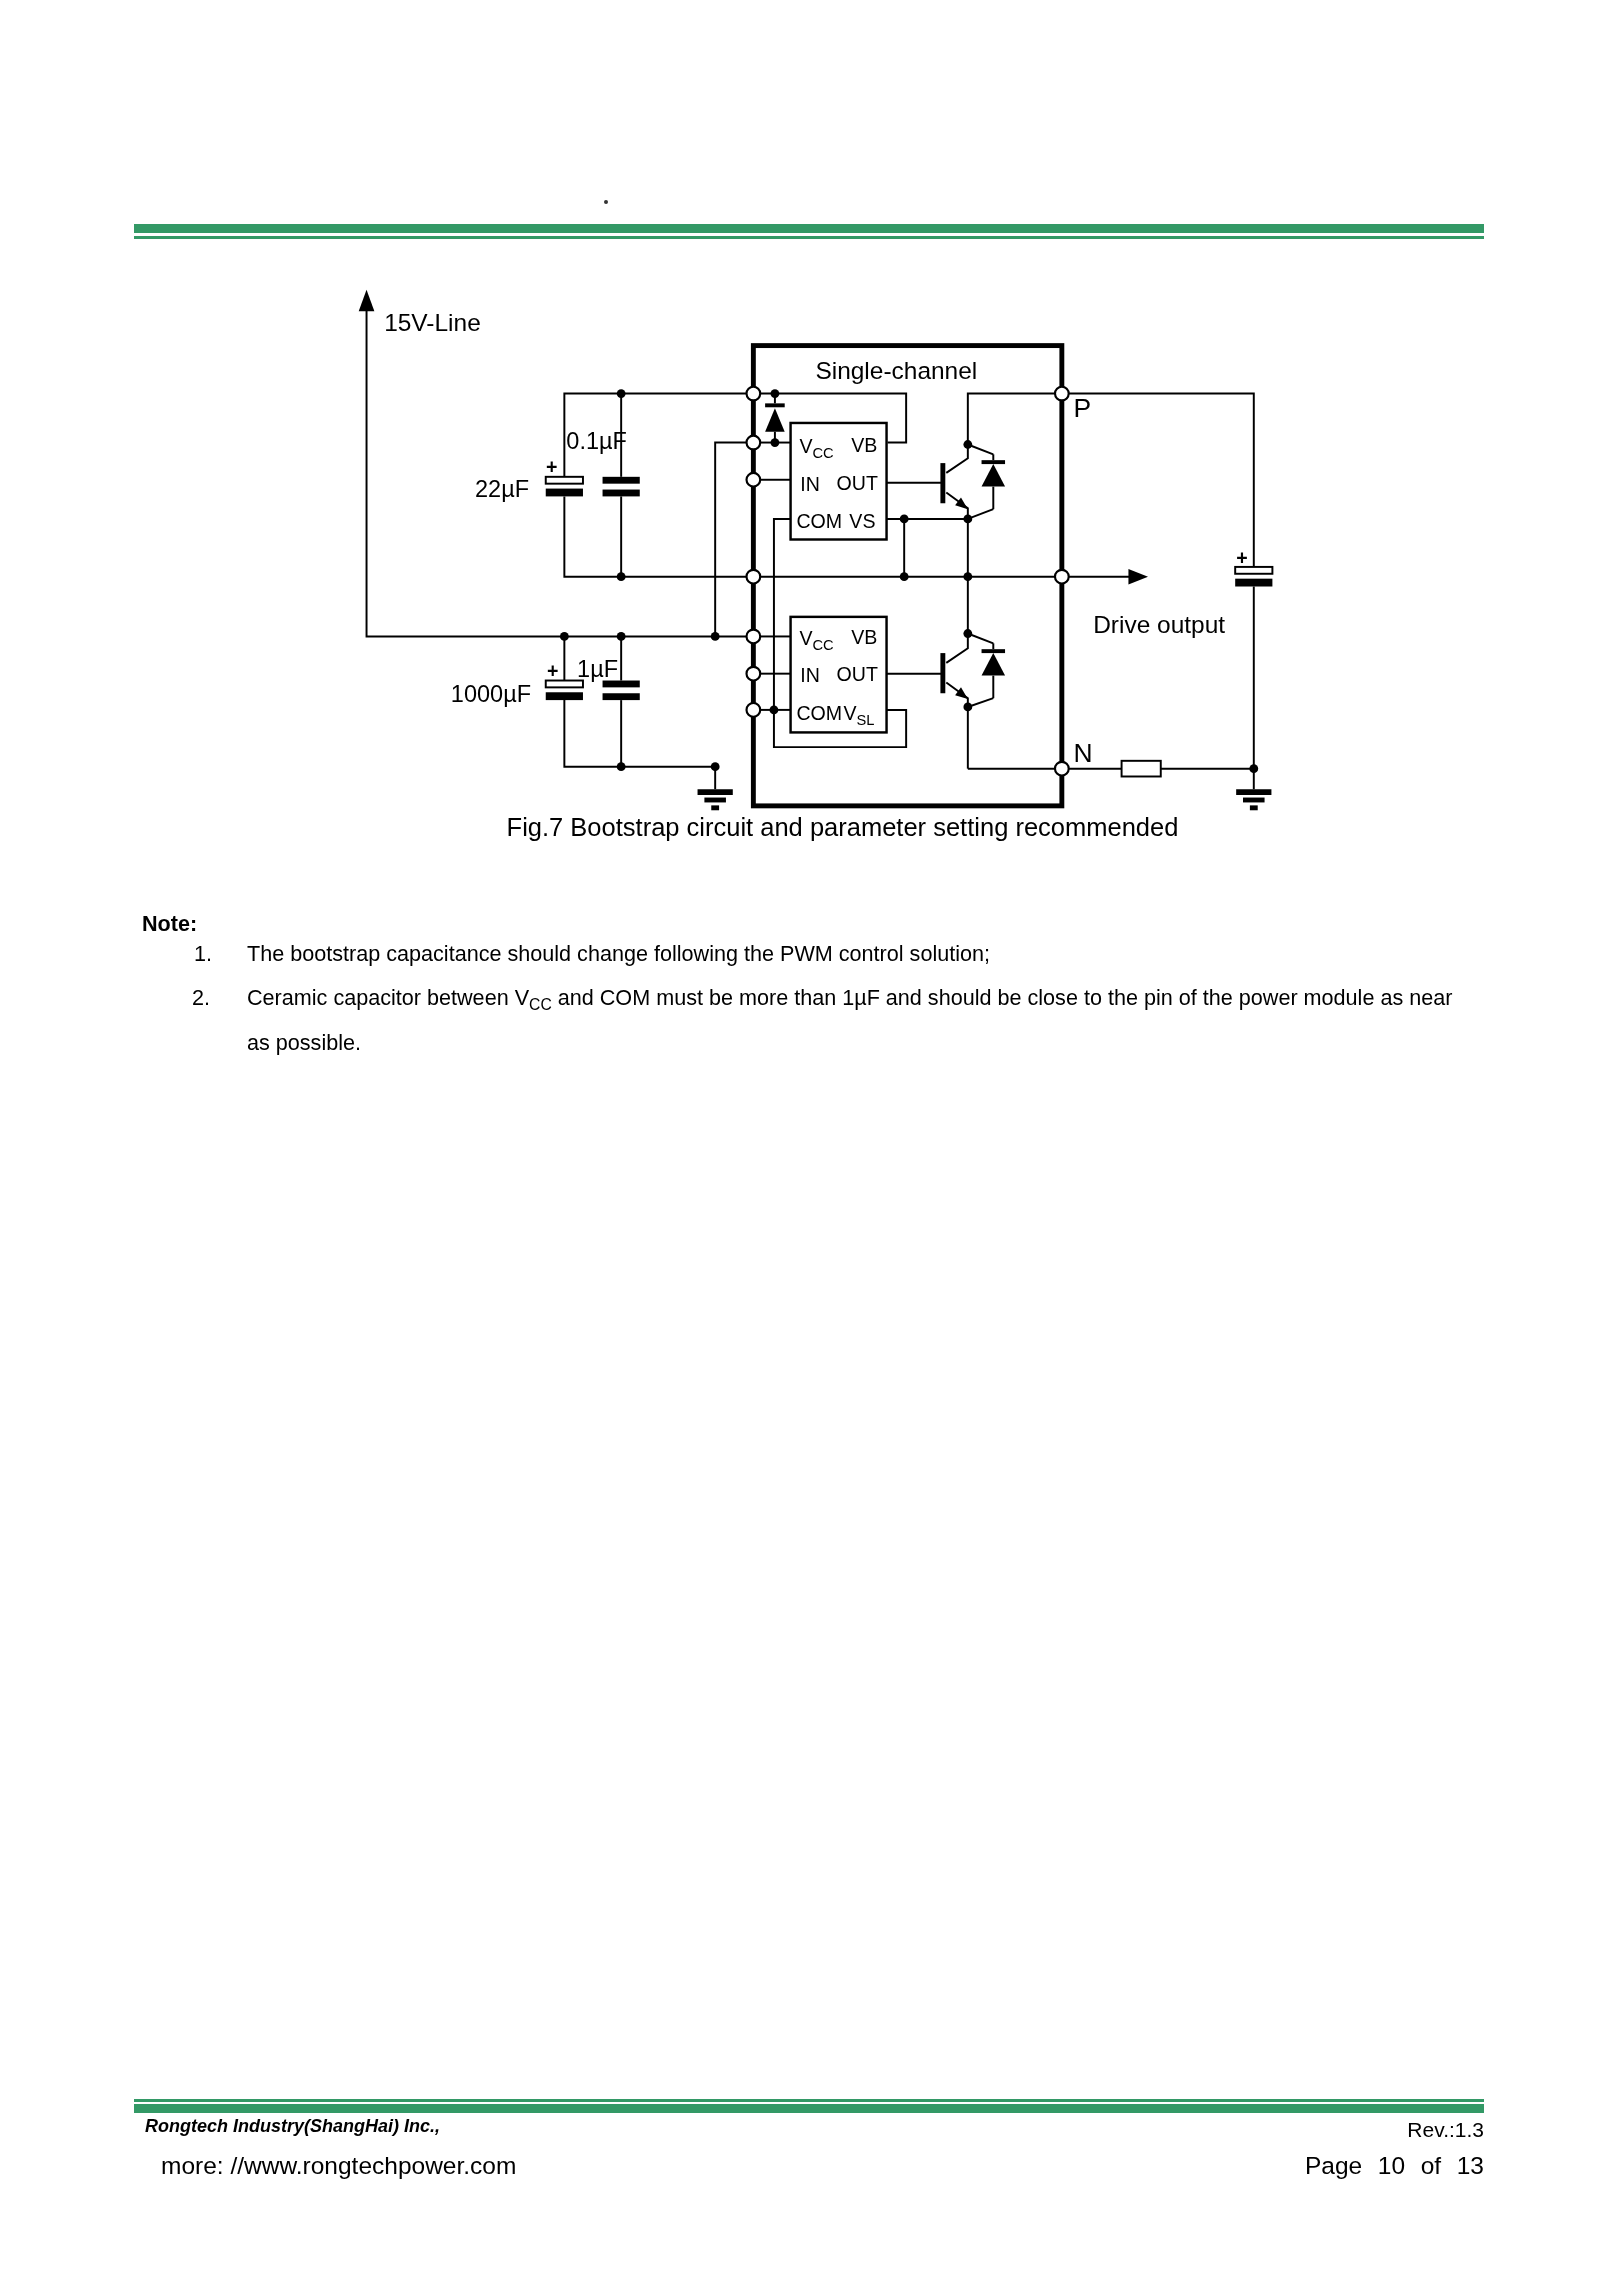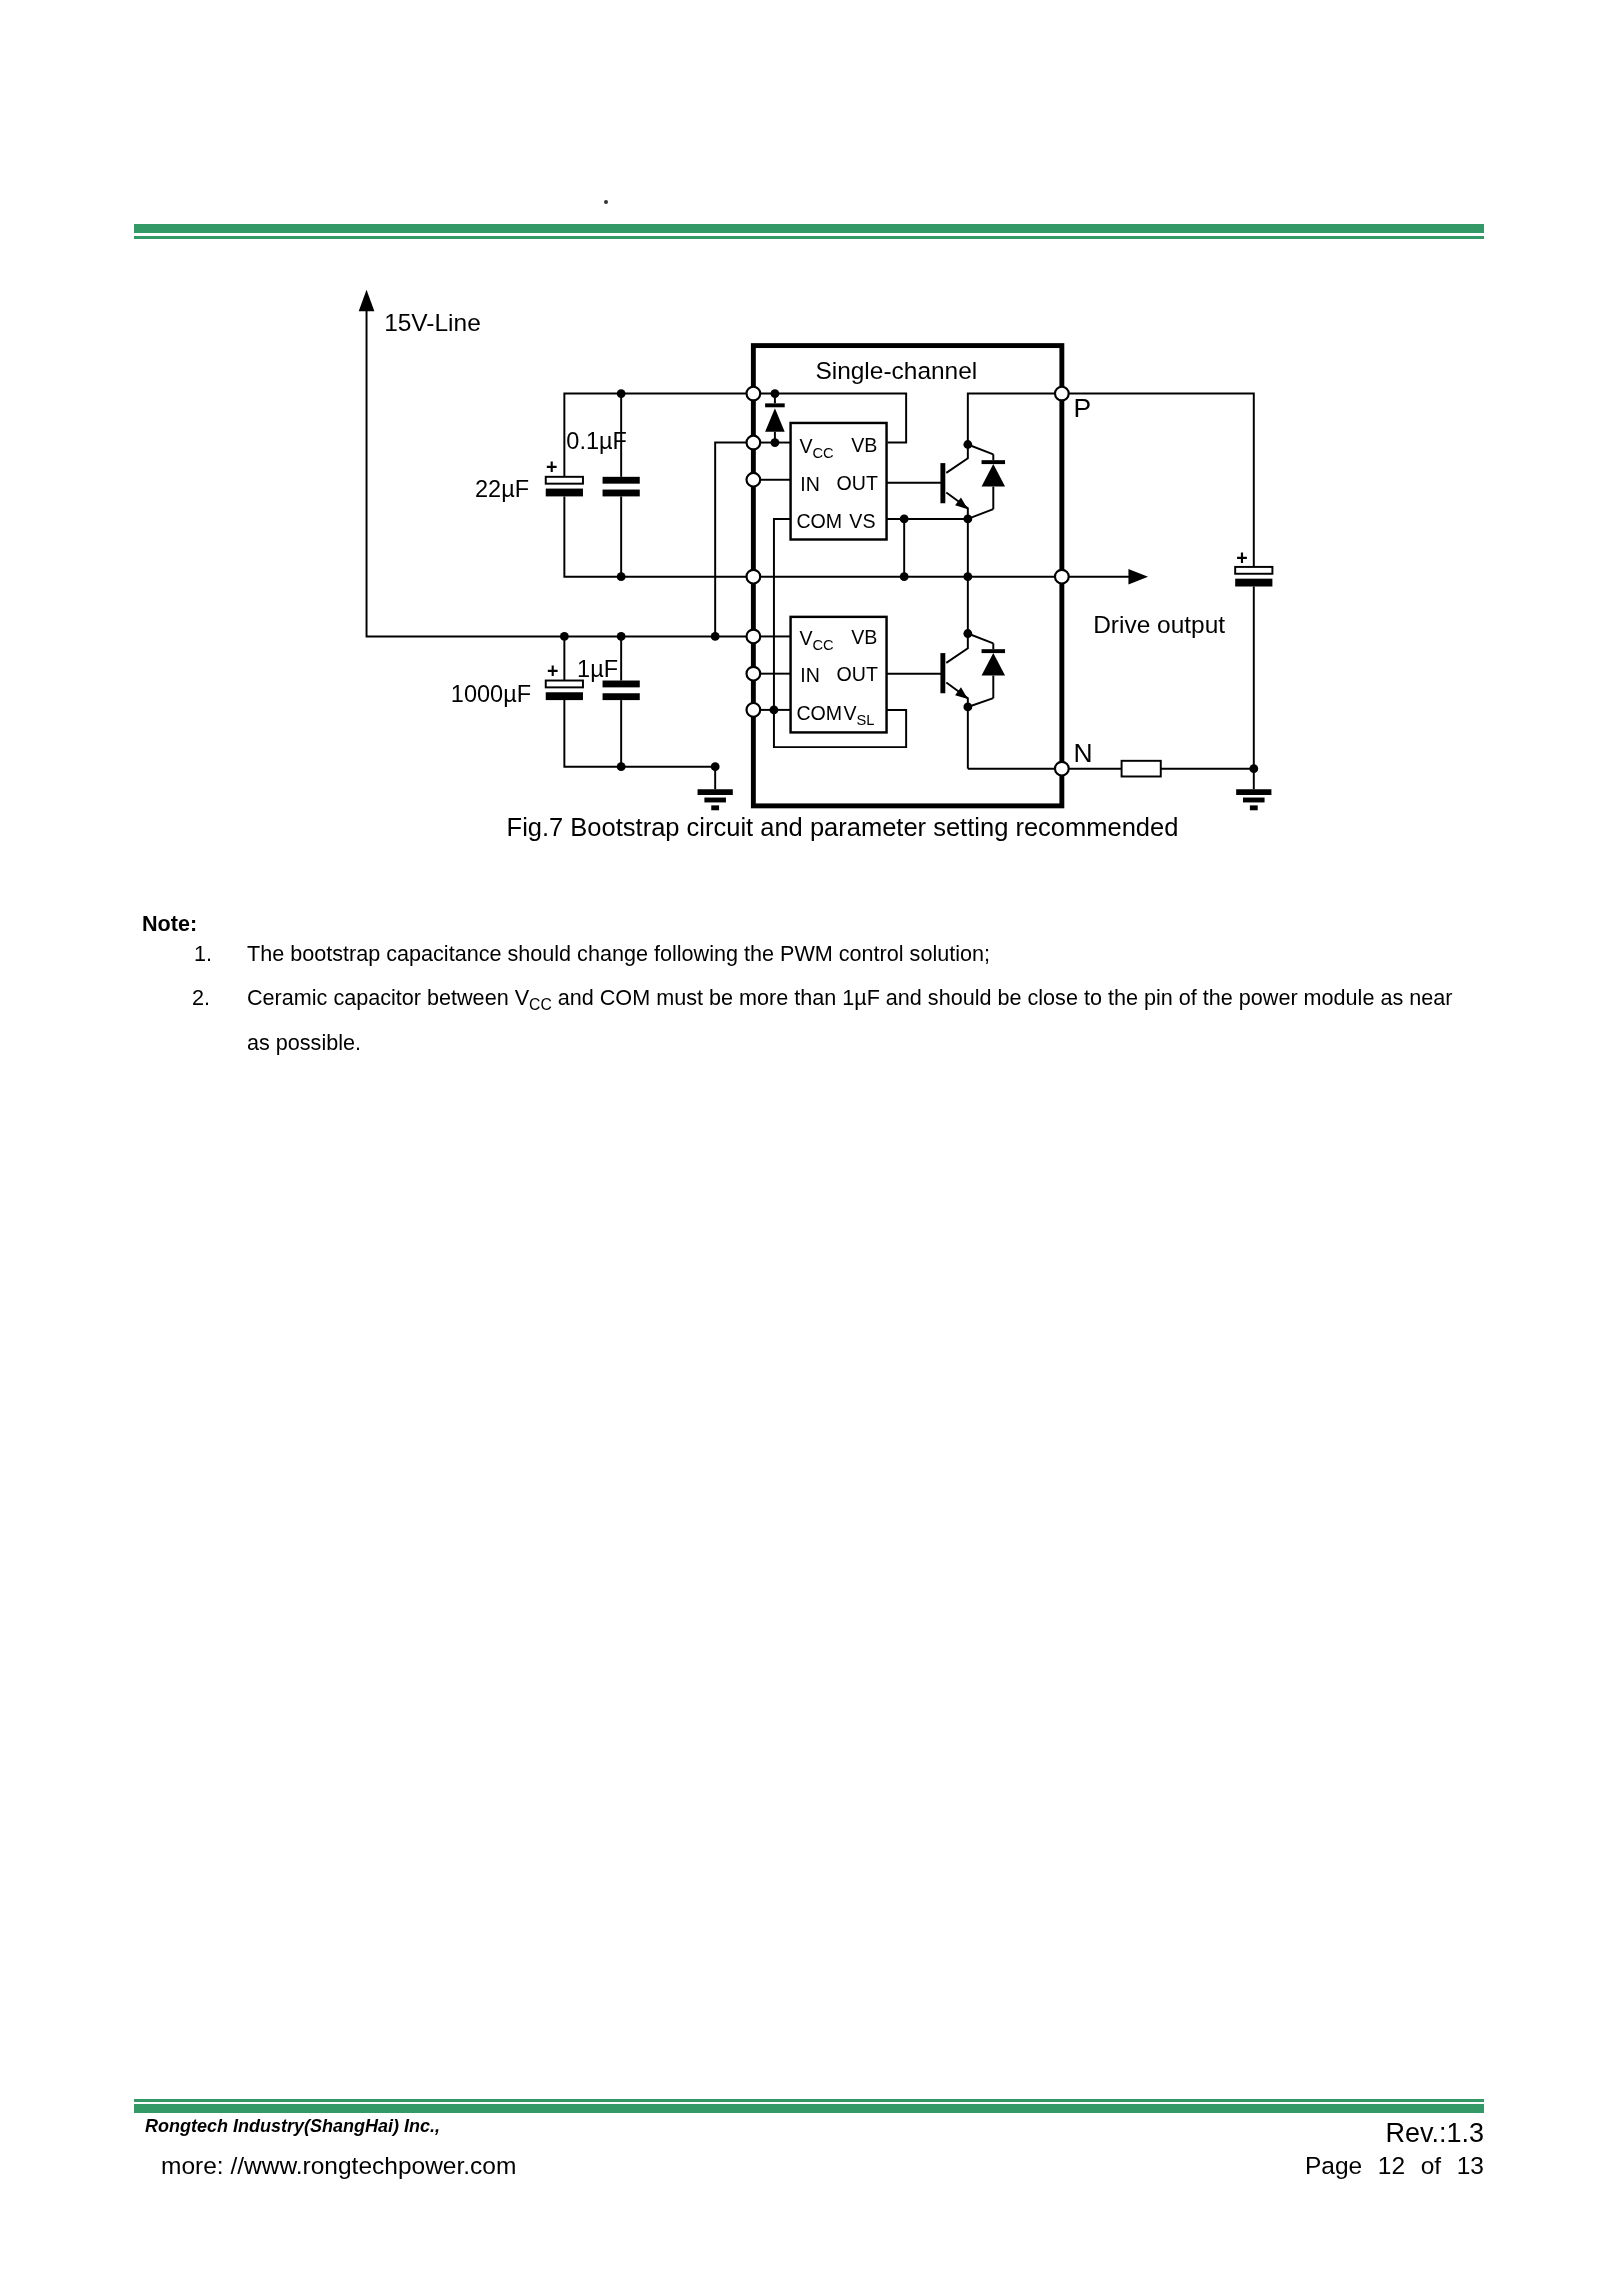--- a/index.html
+++ b/index.html
@@ -29,21 +29,21 @@
     left:372px;top:813px;width:941px;
     text-align:center;font-size:25.5px;color:#000;
   }
   .note-heading{left:142px;top:911px;font-size:21.6px;font-weight:bold;color:#000;text-align:center;}
   .note-num{font-size:21.6px;color:#000;}
   .note-text{font-size:21.6px;color:#000;white-space:nowrap;}
   .note-text sub{font-size:15.7px;}
   .ftr-company{left:145px;top:2116px;font-size:18px;font-weight:bold;font-style:italic;color:#000;}
   .ftr-site{left:161px;top:2152px;font-size:24.5px;color:#000;}
   .ftr-right{left:1078px;width:406px;text-align:right;color:#000;}
-  .ftr-rev{top:2118px;font-size:27px;}
+  .ftr-rev{top:2118px;font-size:21px;}
   .ftr-page{top:2152px;font-size:24.5px;word-spacing:8.8px;}
   svg text{font-family:"Liberation Sans",sans-serif;fill:#000;}
   svg line,svg polyline,svg rect.wire,svg path{stroke:#000;fill:none;}
 </style>
 </head>
 <body>
 
 <div class="page">
 
   <div class="abs rule hdr-rule-thick"></div>
@@ -256,16 +256,16 @@
   <div class="abs note-text" style="left:247px;top:941px;">The bootstrap capacitance should change following the PWM control solution;</div>
   <div class="abs note-num" style="left:192px;top:985px;">2.</div>
   <div class="abs note-text" style="left:247px;top:985px;"><span>Ceramic capacitor between V</span><sub>CC</sub><span> and COM must be more than 1µF and should be close to the pin of the power module as near</span></div>
   <div class="abs note-text" style="left:247px;top:1030px;">as possible.</div>
 
   <div class="abs rule ftr-rule-thin"></div>
   <div class="abs rule ftr-rule-thick"></div>
   <div class="abs ftr-company">Rongtech Industry(ShangHai) Inc.,</div>
   <div class="abs ftr-site">more: //www.rongtechpower.com</div>
   <div class="abs ftr-right ftr-rev">Rev.:1.3</div>
-  <div class="abs ftr-right ftr-page">Page 12 of 13</div>
+  <div class="abs ftr-right ftr-page">Page 10 of 13</div>
 
 </div>
 
 
 </body></html>

